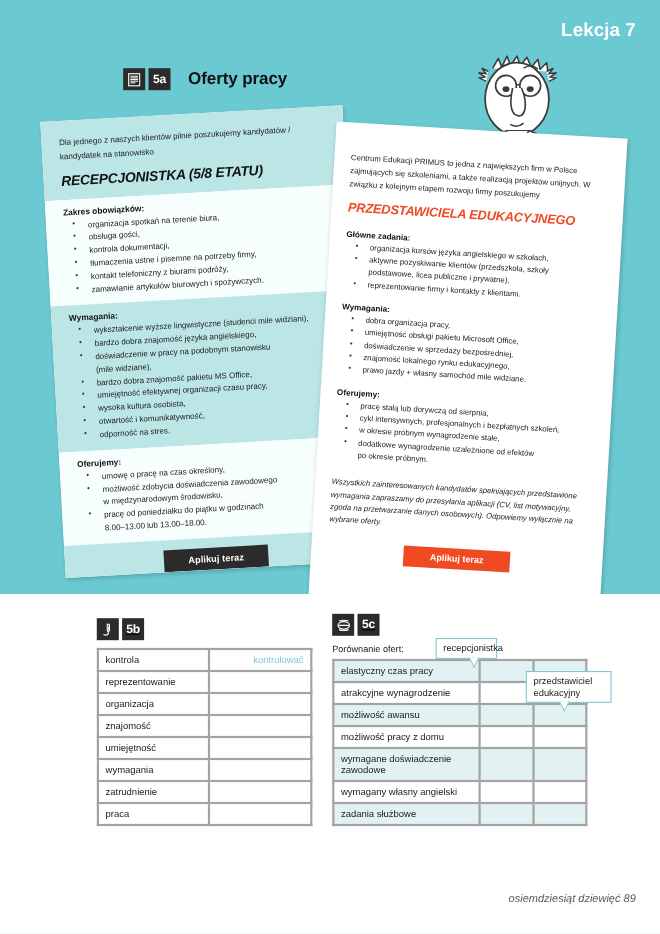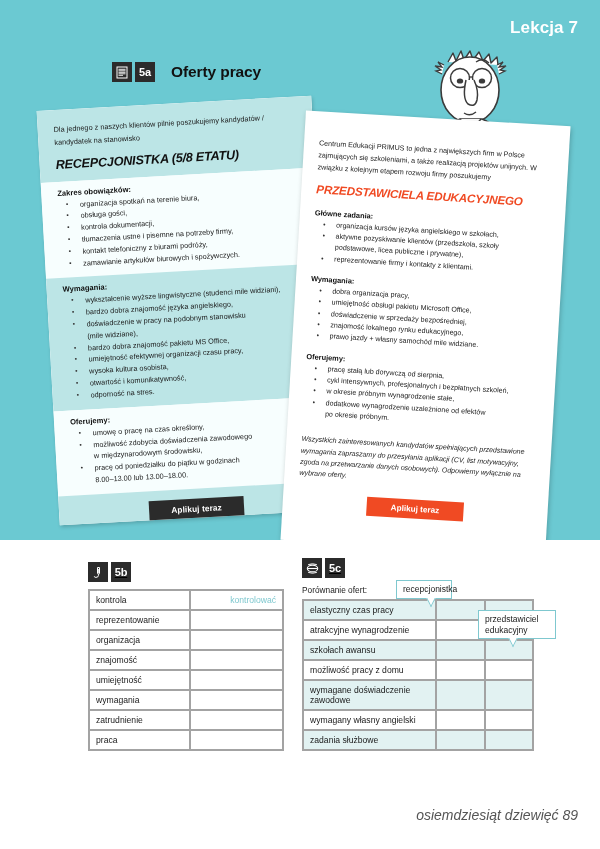--- a/index.html
+++ b/index.html
@@ -151,21 +151,21 @@
     content: ""; position: absolute; left: 0; top: -8px;
     width: 11px; height: 11px; background: #ffffff;
     border-right: 1.1px solid #7FC8CF; border-bottom: 1.1px solid #7FC8CF;
     transform: rotate(45deg) skew(18deg, 18deg);
   }
   #callout-a { left: 94px; top: 22px; width: 56px; }
   #callout-b { left: 176px; top: 8px; width: 78px; margin-top: 44px; }
 
   #page-footer {
     position: absolute; right: 22px; bottom: 26px;
-    font-size: 14px; font-style: italic; color: #555;
+    font-size: 10px; font-style: italic; color: #555;
   }
 </style>
 </head>
 <body>
 
 <div id="page">
 
   <div id="lesson-label">Lekcja 7</div>
 
   <div id="ex5a-head">
@@ -407,21 +407,21 @@
             <td class="col-item">elastyczny czas pracy</td>
             <td class="col-a"></td>
             <td class="col-b"></td>
           </tr>
           <tr>
             <td class="col-item">atrakcyjne wynagrodzenie</td>
             <td class="col-a"></td>
             <td class="col-b"></td>
           </tr>
           <tr class="alt">
-            <td class="col-item">szkołach awansu</td>
+            <td class="col-item">możliwość awansu</td>
             <td class="col-a"></td>
             <td class="col-b"></td>
           </tr>
           <tr>
             <td class="col-item">możliwość pracy z domu</td>
             <td class="col-a"></td>
             <td class="col-b"></td>
           </tr>
           <tr class="alt">
             <td class="col-item">wymagane doświadczenie zawodowe</td>

